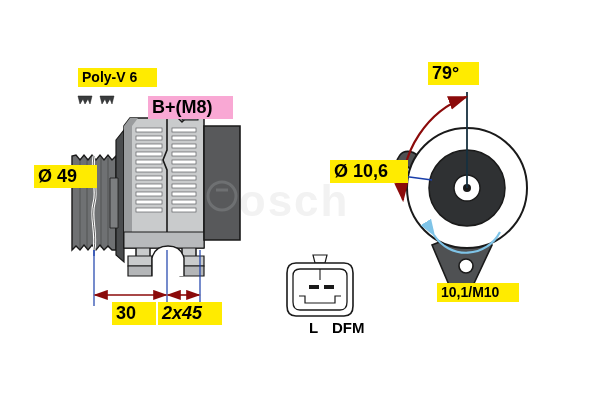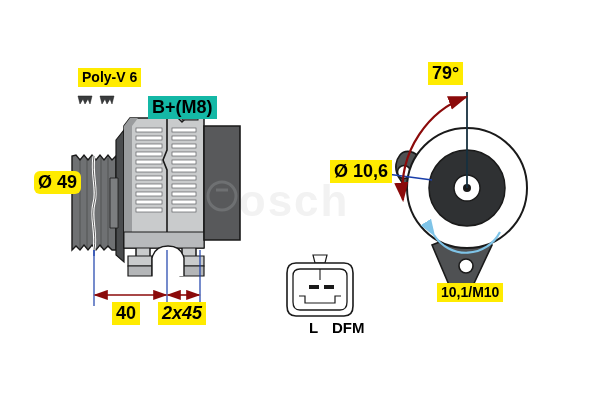--- a/index.html
+++ b/index.html
@@ -24,24 +24,24 @@
     width: 600px;
     height: 400px;
   }
   .lbl {
     position: absolute;
     font-family: "Liberation Sans", sans-serif;
     font-weight: bold;
     color: #000000;
     white-space: nowrap;
     line-height: 1;
-    padding: 2px 4px 3px 4px;
+    padding: 2px 20px 3px 4px;
   }
   .lbl-yellow { background: #ffeb00; }
-  .lbl-blue   { background: #14b8a6; }
+  .lbl-blue   { background: #f9a8d4; }
   .lbl-plain  { background: transparent; }
 
   .f13 { font-size: 18px; }
   .f14 { font-size: 14px; }
   .f15 { font-size: 15px; }
 
   .wm {
     position: absolute;
     left: 205px;
     top: 176px;
@@ -216,23 +216,23 @@
 
       <path d="M403,200 C398,150 430,110 466,97" fill="none" stroke="#8b0a0a" stroke-width="2.2" marker-start="url(#arrRedStart)" marker-end="url(#arrRed)"></path>
     </g>
 
   </svg>
 
   <div class="lbl lbl-yellow f14" style="left:78px; top:68px;">Poly-V 6</div>
 
   <div class="lbl lbl-blue f13" style="left:148px; top:96px;">B+(M8)</div>
 
-  <div class="lbl lbl-yellow f13" style="left:34px; top:171px;border-radius:6px;">Ø 49</div>
-
-  <div class="lbl lbl-yellow f13" style="left:112px; top:302px;">40</div>
+  <div class="lbl lbl-yellow f13" style="left:34px; top:165px;">Ø 49</div>
+
+  <div class="lbl lbl-yellow f13" style="left:112px; top:302px;">30</div>
 
   <div class="lbl lbl-yellow f13" style="left:158px; top:302px;font-style:italic;">2x45</div>
 
   <div class="lbl lbl-yellow f13" style="left:428px; top:62px;">79°</div>
 
   <div class="lbl lbl-yellow f13" style="left:330px; top:160px;">Ø 10,6</div>
 
   <div class="lbl lbl-yellow f14" style="left:437px; top:283px;">10,1/M10</div>
 
   <div class="lbl lbl-plain f15" style="left:305px; top:318px;">L</div>

